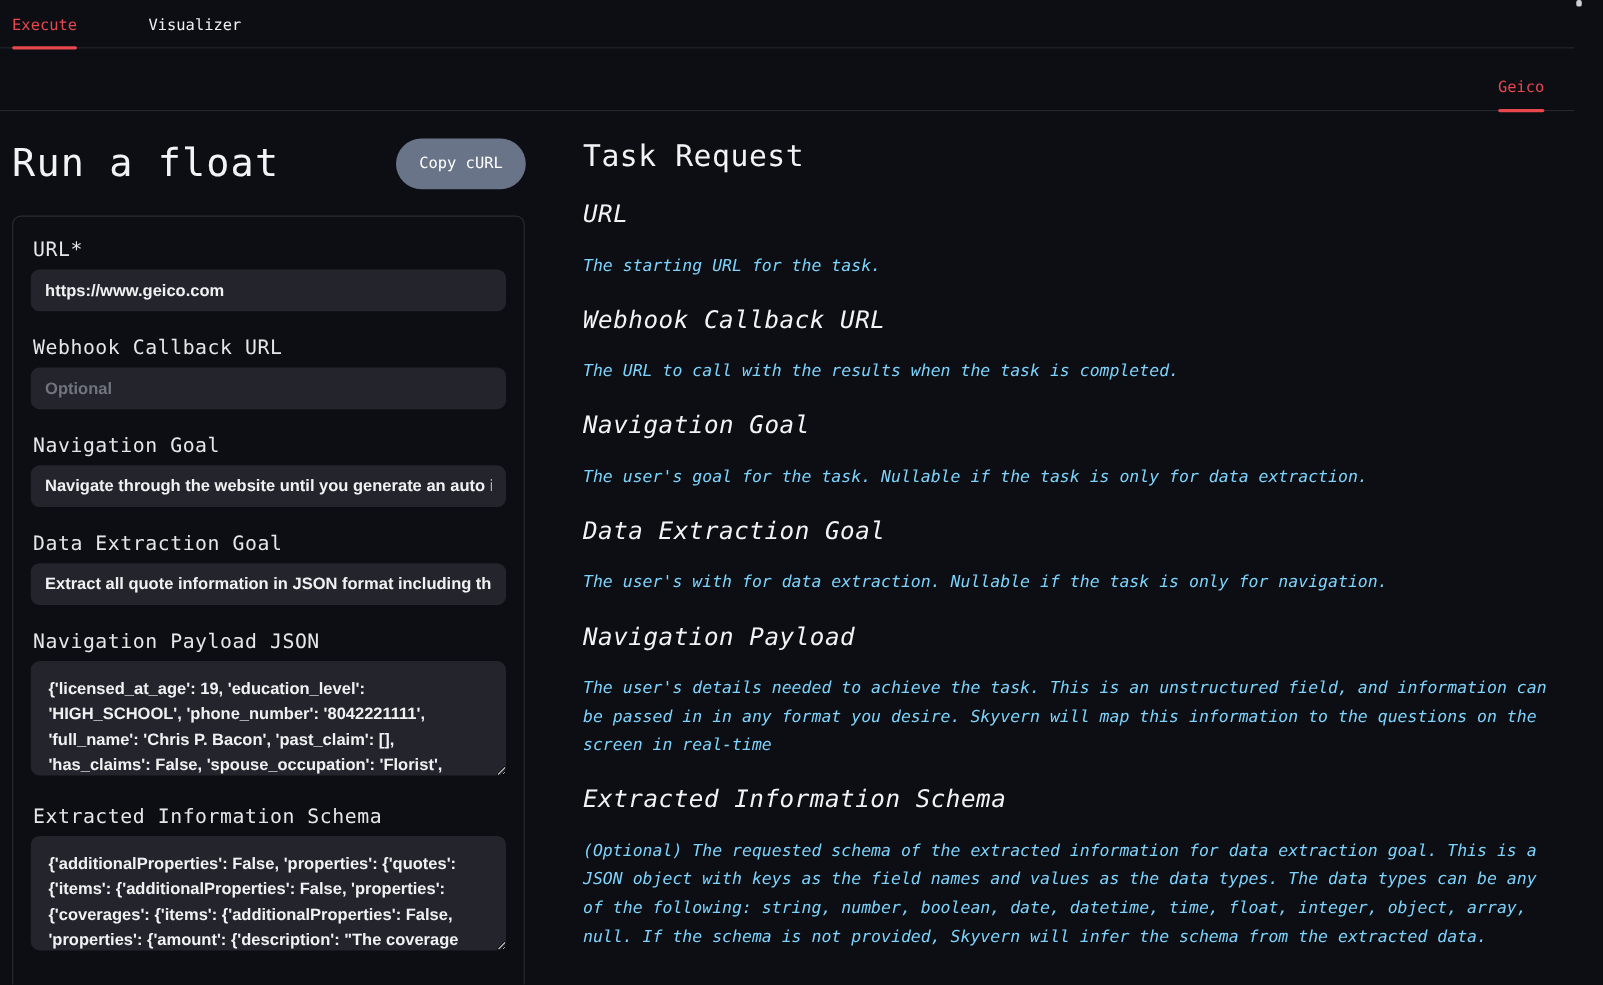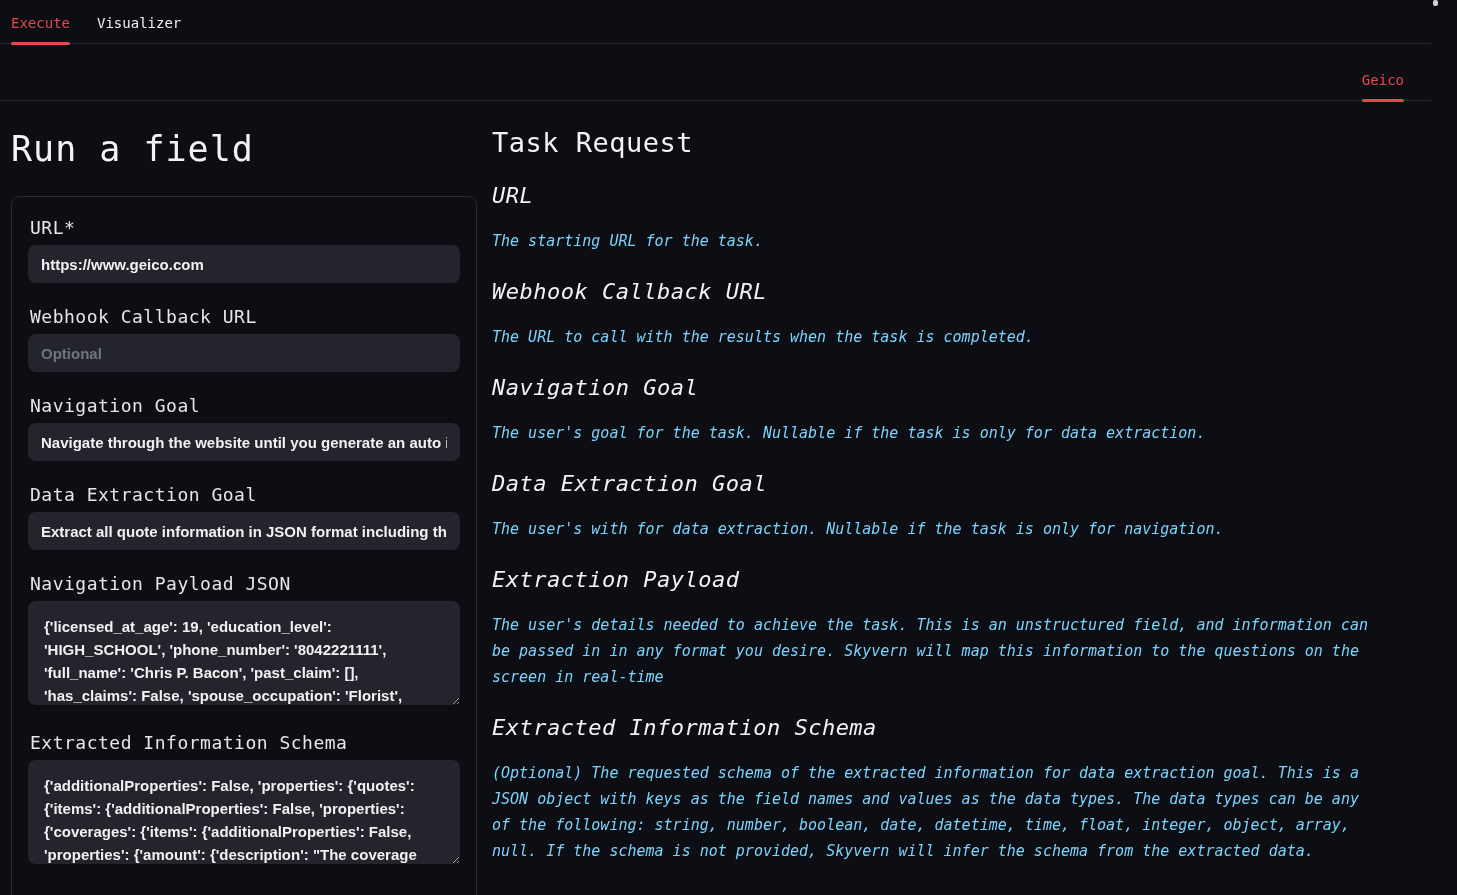--- a/index.html
+++ b/index.html
@@ -1,15 +1,15 @@
 <!DOCTYPE html>
 <html><head>
 <meta charset="utf-8">
 <style>
-  * { margin: 0; padding: 0; box-sizing: border-box; }
+  * { margin: 0; padding: 0; box-sizing: border-box; gap: 38px; }
   html, body {
     width: 1457px; height: 895px;
     background: #0c0e13;
     overflow: hidden;
     font-family: "DejaVu Sans Mono", monospace;
     color: #e9e9eb;
     position: relative;
   }
 
   
@@ -177,21 +177,22 @@
 
 <div class="tabbar tabbar-2">
   <div class="tab active">Geico</div>
 </div>
 
 <div class="main">
 
   <div class="left-col">
 
     <div class="left-header">
-      <div class="page-title">Run a field</div>
+      <div class="page-title">Run a float</div>
+      <button class="copy-curl-btn">Copy cURL</button>
     </div>
 
     <div class="form-card">
 
       <div class="field-group">
         <label class="field-label">URL*</label>
         <input class="text-input" type="text" value="https://www.geico.com" style="">
       </div>
 
       <div class="field-group">
@@ -240,21 +241,21 @@
       <div class="doc-heading">Navigation Goal</div>
       <div class="doc-body">The user's goal for the task. Nullable if the task is only for data extraction.</div>
     </div>
 
     <div class="doc-section">
       <div class="doc-heading">Data Extraction Goal</div>
       <div class="doc-body">The user's with for data extraction. Nullable if the task is only for navigation.</div>
     </div>
 
     <div class="doc-section">
-      <div class="doc-heading">Extraction Payload</div>
+      <div class="doc-heading">Navigation Payload</div>
       <div class="doc-body">The user's details needed to achieve the task. This is an unstructured field, and information can be passed in in any format you desire. Skyvern will map this information to the questions on the screen in real-time</div>
     </div>
 
     <div class="doc-section">
       <div class="doc-heading">Extracted Information Schema</div>
       <div class="doc-body">(Optional) The requested schema of the extracted information for data extraction goal. This is a JSON object with keys as the field names and values as the data types. The data types can be any of the following: string, number, boolean, date, datetime, time, float, integer, object, array, null. If the schema is not provided, Skyvern will infer the schema from the extracted data.</div>
     </div>
   </div>
 </div>
 

